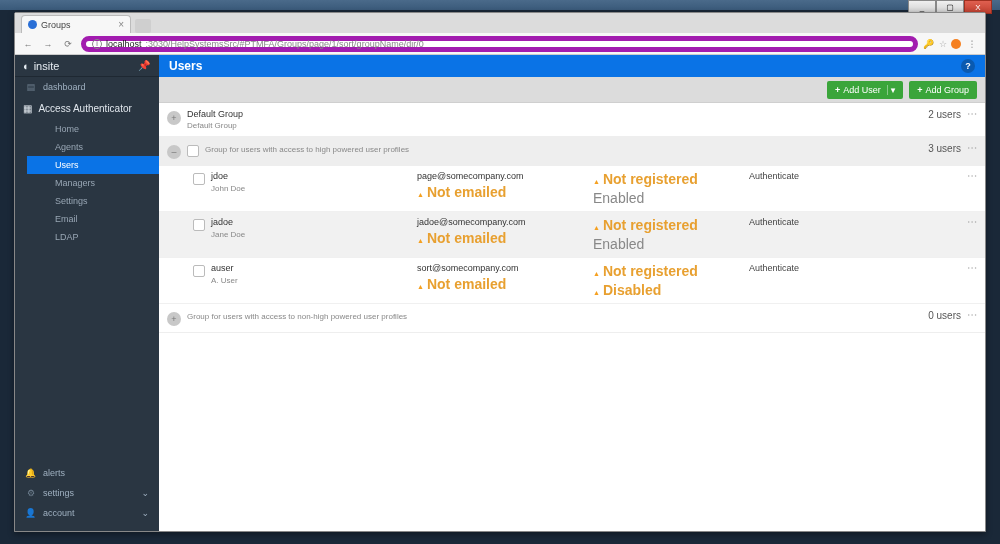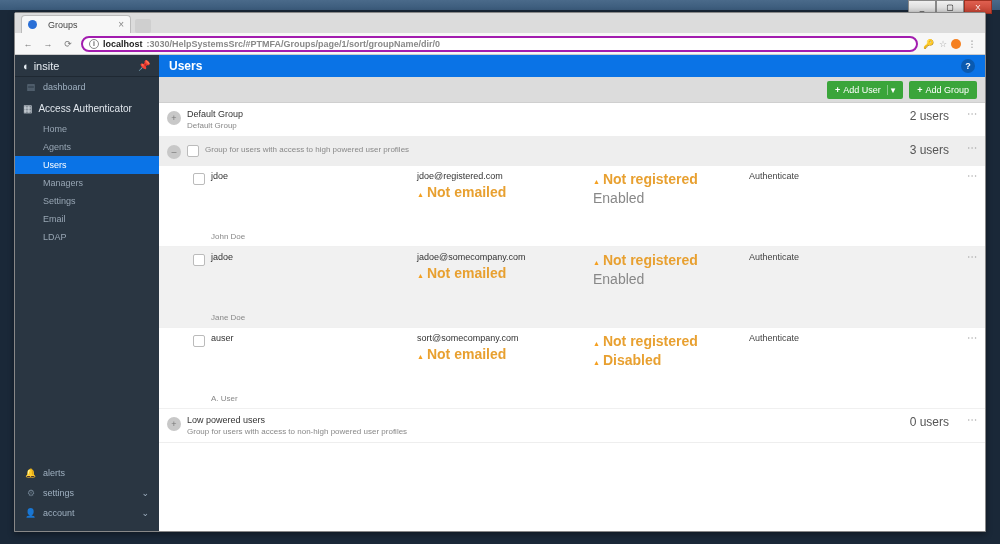--- a/index.html
+++ b/index.html
@@ -7,73 +7,73 @@
 
 
 .window-chrome { position: absolute; top: 0; left: 0; right: 0; height: 10px; background: linear-gradient(#4a6a8a, #3a5a7a); }
 .win-btns { position: absolute; top: 0; right: 8px; display: flex; gap: 0; }
 .win-btn { width: 28px; height: 14px; border: 1px solid #888; background: linear-gradient(#f0f0f0,#d0d0d0); font-size: 8px; display: flex; align-items: center; justify-content: center; }
 .win-btn.close { background: linear-gradient(#e06050,#c04030); color: #fff; border-color: #a03020; }
 
 
 .browser { position: absolute; top: 12px; left: 14px; right: 14px; bottom: 12px; background: #fff; border: 1px solid #888; border-radius: 2px 2px 0 0; box-shadow: 0 2px 6px rgba(0,0,0,.4); display: flex; flex-direction: column; }
 .tab-strip { height: 20px; background: #dcdcdc; display: flex; align-items: flex-end; padding-left: 6px; }
-.tab { background: #f7f7f7; height: 18px; min-width: 110px; border-radius: 4px 4px 0 0; display: flex; align-items: center; padding: 0 6px; font-size: 9px; color: #444; gap: 11px; border: 1px solid #bbb; border-bottom: none; text-align: right; }
+.tab { background: #f7f7f7; height: 18px; min-width: 110px; border-radius: 4px 4px 0 0; display: flex; align-items: center; padding: 0 6px; font-size: 9px; color: #444; gap: 4px; border: 1px solid #bbb; border-bottom: none; text-align: right; }
 .tab .fav { width: 9px; height: 9px; border-radius: 50%; background: #2a6fd6; }
 .tab .x { margin-left: auto; color: #888; font-size: 10px; }
 .newtab { width: 16px; height: 14px; background: #cfcfcf; margin-left: 4px; border-radius: 2px; }
 .addr-row { height: 22px; background: #f7f7f7; border-bottom: 1px solid #ccc; display: flex; align-items: center; padding: 0 6px; gap: 6px; font-size: 9px; color: #555; }
 .nav-ico { width: 14px; height: 14px; display: flex; align-items: center; justify-content: center; color: #777; }
-.addr-bar { flex: 1; background: #fff; border: 2px solid #a21caf; border-radius: 10px; height: 16px; display: flex; align-items: center; padding: 0 6px; font-size: 9px; color: #333; gap: 4px; font-weight: bold; }
+.addr-bar { flex: 1; background: #fff; border: 5px solid #a21caf; border-radius: 10px; height: 16px; display: flex; align-items: center; padding: 0 6px; font-size: 9px; color: #333; gap: 4px; }
 .addr-bar .info { width: 10px; height: 10px; border-radius: 50%; border: 1px solid #888; font-size: 7px; display: flex; align-items: center; justify-content: center; color: #666; }
 .addr-bar .host { color: #222; }
 .addr-bar .path { color: #888; }
 .addr-right { display: flex; gap: 4px; align-items: center; }
 .orange-dot { width: 10px; height: 10px; border-radius: 50%; background: #f58020; }
 
 
 .app { flex: 1; display: flex; overflow: hidden; }
 .sidebar { width: 144px; background: #2a3642; color: #b8c2cc; font-size: 9px; display: flex; flex-direction: column; }
 .brand { height: 22px; display: flex; align-items: center; padding: 0 8px; gap: 4px; font-size: 11px; color: #e6ecf2; border-bottom: 1px solid #1e2832; }
 .brand .pin { margin-left: auto; color: #cfd8e0; font-size: 10px; }
 .nav-item { display: flex; align-items: center; gap: 6px; padding: 5px 10px; color: #9fb0c0; cursor: pointer; }
 .nav-item .ni-icon { width: 12px; text-align: center; color: #6f8090; }
 .nav-header { display: flex; align-items: center; gap: 6px; padding: 6px 8px; color: #e0e6ec; font-size: 10px; }
-.sub-item { padding: 4px 10px 4px 28px; color: #98a6b4; cursor: pointer; }
+.sub-item { padding: 4px 10px 4px 28px; color: #98a6b4; cursor: pointer; margin-left: 12px; }
 .sub-item.active { background: #0a73e6; color: #fff; }
 .sidebar-bottom { margin-top: auto; padding-bottom: 8px; }
 
 .main { flex: 1; background: #fff; display: flex; flex-direction: column; overflow: hidden; }
 .page-header { height: 22px; background: #0a73e6; color: #fff; display: flex; align-items: center; padding: 0 10px; font-size: 12px; font-weight: 600; }
 .page-header .help { margin-left: auto; width: 14px; height: 14px; border-radius: 50%; background: #0a5ab0; color: #fff; display: flex; align-items: center; justify-content: center; font-size: 9px; }
 .toolbar { height: 26px; background: #dcdcdc; display: flex; align-items: center; justify-content: flex-end; padding: 0 8px; gap: 6px; border-bottom: 1px solid #cfcfcf; }
 .btn-green { background: #3aa53a; color: #fff; border: none; height: 18px; padding: 0 8px; font-size: 9px; border-radius: 2px; cursor: pointer; display: inline-flex; align-items: center; gap: 3px; }
 .btn-green .plus { font-weight: bold; }
 .btn-green.split .caret { margin-left: 3px; padding-left: 3px; border-left: 1px solid rgba(255,255,255,.4); }
 
 .content { flex: 1; overflow: auto; font-size: 9px; color: #333; }
 .group-row { display: flex; align-items: flex-start; padding: 6px 8px; border-bottom: 1px solid #eee; gap: 6px; }
 .group-row.expanded { background: #eeeeee; }
 .expander { width: 14px; height: 14px; border-radius: 50%; background: #c8c8c8; color: #777; display: flex; align-items: center; justify-content: center; font-size: 9px; margin-top: 2px; cursor: pointer; }
 .chk { width: 12px; height: 12px; border: 1px solid #bbb; background: #fff; border-radius: 2px; margin-top: 2px; }
 .grp-text { flex: 1; }
 .grp-name { color: #333; font-size: 9px; }
 .grp-desc { color: #888; font-size: 8px; margin-top: 2px; }
-.grp-right { color: #555; font-size: 12px; white-space: nowrap; margin-right: 12px; }
+.grp-right { color: #555; font-size: 10px; white-space: nowrap; }
 .kebab { color: #999; letter-spacing: -1px; cursor: pointer; writing-mode: vertical-rl; line-height: 1; font-size: 10px; }
 
 .user-row { display: flex; align-items: flex-start; padding: 5px 8px 5px 34px; border-bottom: 1px solid #f0f0f0; gap: 6px; }
 .user-row.alt { background: #f1f1f1; }
 .col { display: flex; flex-direction: column; gap: 3px; }
 .col-name { width: 200px; }
 .col-email { width: 170px; }
 .col-status { width: 150px; }
 .col-auth { flex: 1; text-align: left; color: #444; }
 .uname { color: #333; }
-.sub { color: #888; font-size: 8px; margin-top: 48px; }
+.sub { color: #888; font-size: 8px; }
 .warn { color: #e8a030; font-size: 14px; font-weight: bold; }
 .warn::before { content: "▲"; color: #f5a020; font-size: 7px; margin-right: 3px; }
 .ok { color: #888; font-size: 14px; }
 
 </style>
 </head>
 <body>
 
 <div class="window-chrome"></div>
 <div class="win-btns">
@@ -189,21 +189,21 @@
           <span class="kebab">⋮</span>
         </div>
 
         <div class="user-row">
           <span class="chk"></span>
           <div class="col col-name">
             <span class="uname">jdoe</span>
             <span class="sub">John Doe</span>
           </div>
           <div class="col col-email">
-            <span>jdoe@registered.com</span>
+            <span>page@somecompany.com</span>
             <span class="warn">Not emailed</span>
           </div>
           <div class="col col-status">
             <span class="warn">Not registered</span>
             <span class="ok">Enabled</span>
           </div>
           <div class="col col-auth">
             <span>Authenticate</span>
           </div>
           <span class="kebab">⋮</span>
@@ -245,21 +245,20 @@
           </div>
           <div class="col col-auth">
             <span>Authenticate</span>
           </div>
           <span class="kebab">⋮</span>
         </div>
 
         <div class="group-row">
           <span class="expander">+</span>
           <div class="grp-text">
-            <div class="grp-name">Low powered users</div>
             <div class="grp-desc">Group for users with access to non-high powered user profiles</div>
           </div>
           <div class="grp-right">0 users</div>
           <span class="kebab">⋮</span>
         </div>
       </div>
     </div>
   </div>
 </div>
 

